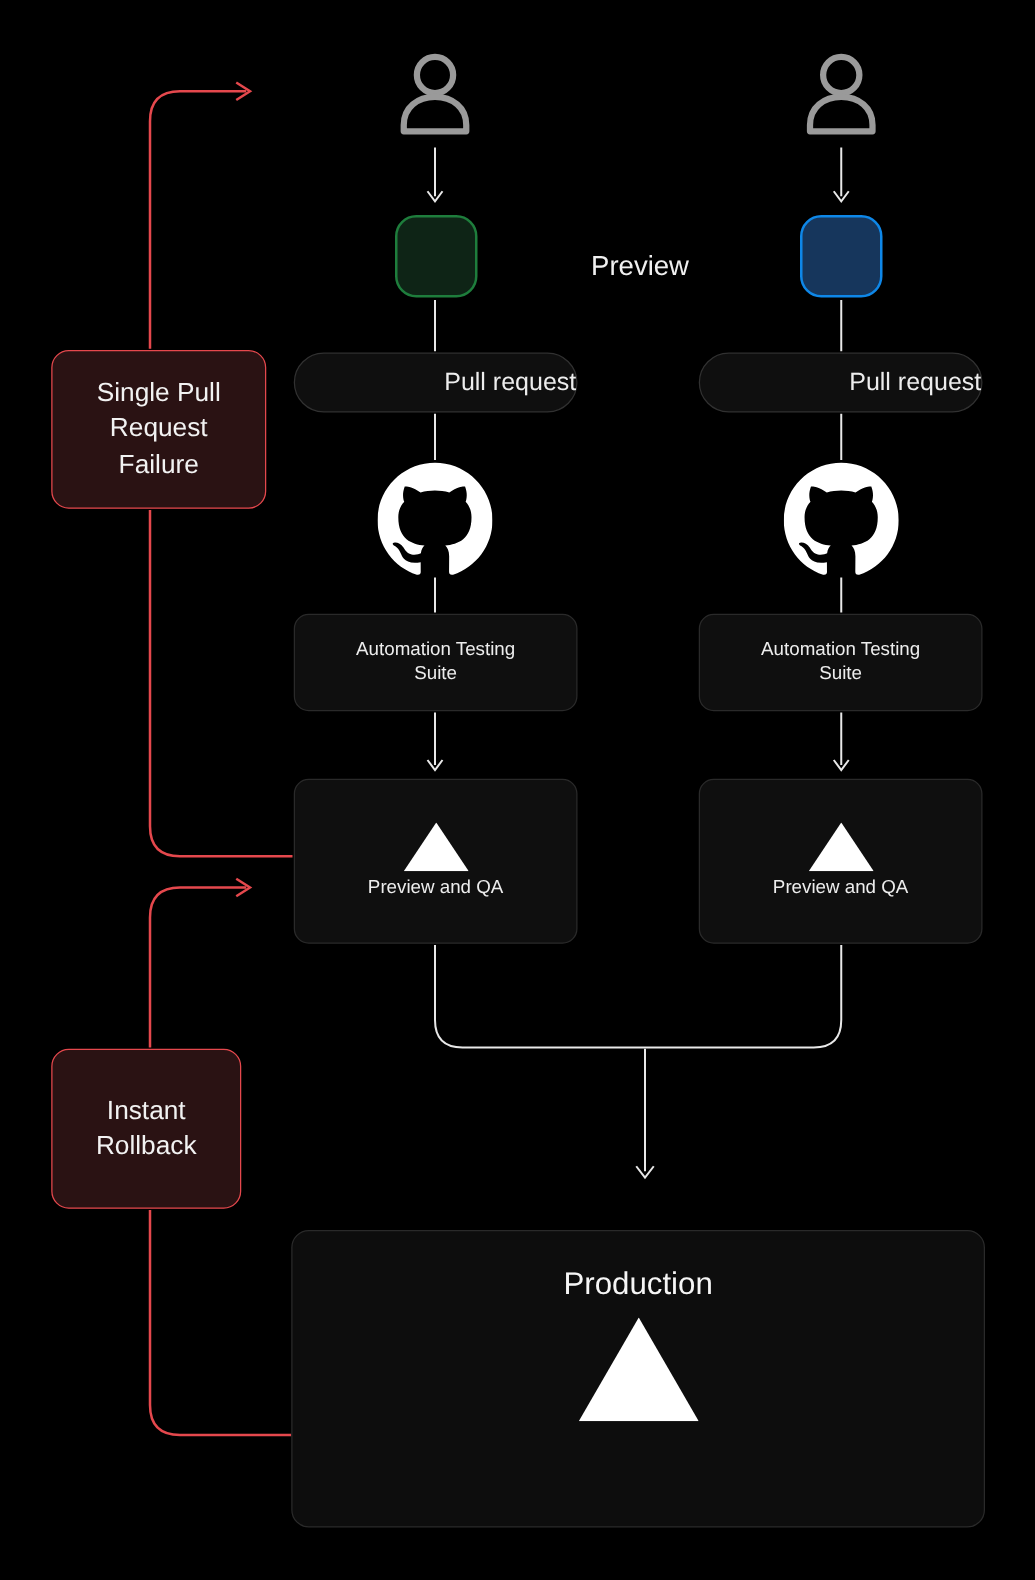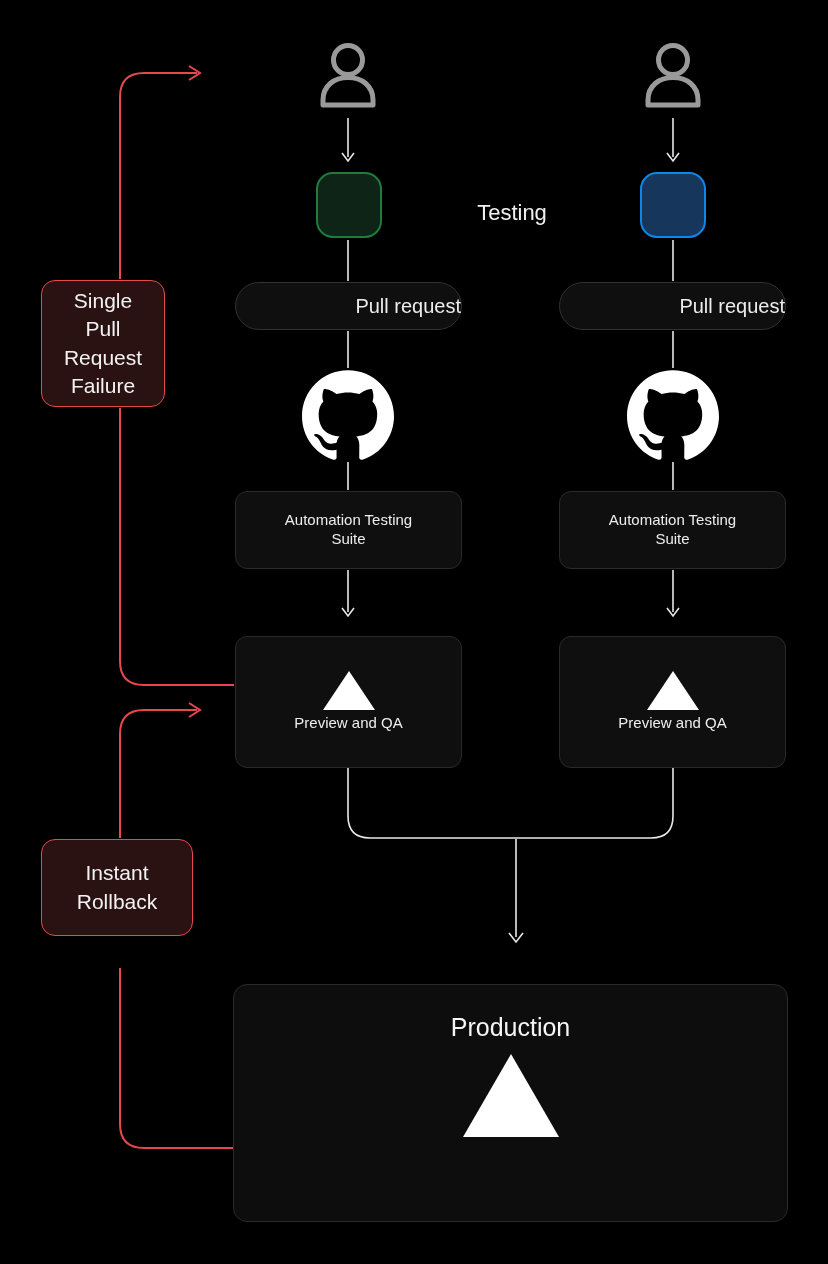--- a/index.html
+++ b/index.html
@@ -13,21 +13,21 @@
   body{font-family:"Liberation Sans",sans-serif;color:var(--text);}
   .canvas{position:relative;width:828px;height:1264px;background:var(--background);overflow:hidden;}
   .wires{position:absolute;inset:0;width:828px;height:1264px;}
   .abs{position:absolute;}
   .pill{height:48px;border-radius:24px;background:var(--node-fill);border:1px solid #313131;
         display:flex;align-items:center;justify-content:flex-end;font-size:20px;color:var(--text);}
   .node{border-radius:12px;background:var(--node-fill);border:1px solid var(--node-border);
         display:flex;flex-direction:column;align-items:center;justify-content:center;
         text-align:center;font-size:15px;line-height:1.25;color:var(--text);}
   .node .constrain{max-width:150px;}
-  .preview{gap:4px;margin-top:13px;}
+  .preview{gap:4px;}
   .swatch{width:66px;height:66px;border-radius:17px;}
   .swatch.green{background:var(--green-fill);border:2.5px solid var(--green-border);}
   .swatch.blue{background:var(--blue-fill);border:2.5px solid var(--blue-border);}
   .alert-box{background:var(--alert-fill);border:1px solid var(--accent-red);border-radius:14px;
         display:flex;align-items:center;justify-content:center;text-align:center;
         font-size:21px;line-height:1.35;color:#f2f2f2;padding:10px 12px;}
   .features{font-size:22px;color:#f0f0f0;text-align:center;}
   .prod{border-radius:14px;background:#0d0d0d;border:1px solid var(--node-border);
         display:flex;flex-direction:column;align-items:center;padding-top:28px;gap:12px;}
   .prod-title{font-size:25px;color:#f5f5f5;}
@@ -68,40 +68,40 @@
       <path d="M667 608 L673 616 L679 608"></path>
     </g>
 
     <g stroke="var(--line-white)" stroke-width="1.6">
       <path d="M348 756 V816 Q348 838 370 838 H651 Q673 838 673 816 V756"></path>
       <path d="M516 839 V937"></path>
       <path d="M509 933 L516 942 L523 933"></path>
     </g>
   </svg>
 
-  <div class="alert-box abs" style="left:41px;top:280px;width:124px;height:127px;">
+  <div class="alert-box abs" style="left:41px;top:280px;width:172px;height:127px;">
     <span>Single Pull Request Failure</span>
   </div>
-  <div class="alert-box abs" style="left:41px;top:839px;width:152px;height:97px;">
+  <div class="alert-box abs" style="left:41px;top:839px;width:152px;height:128px;">
     <span class="constrain" style="max-width:110px">Instant Rollback</span>
   </div>
 
   <svg class="abs" style="left:316px;top:40px;" width="64" height="68" viewBox="0 0 64 68" fill="none" stroke="var(--person-gray)" stroke-width="5">
     <circle cx="32" cy="20" r="14.5"></circle>
     <path d="M7 65 V60 C7 46 18 37.5 32 37.5 C46 37.5 57 46 57 60 V65 Z" stroke-linejoin="round"></path>
   </svg>
   <svg class="abs" style="left:641px;top:40px;" width="64" height="68" viewBox="0 0 64 68" fill="none" stroke="var(--person-gray)" stroke-width="5">
     <circle cx="32" cy="20" r="14.5"></circle>
     <path d="M7 65 V60 C7 46 18 37.5 32 37.5 C46 37.5 57 46 57 60 V65 Z" stroke-linejoin="round"></path>
   </svg>
 
   <div class="swatch green abs" style="left:316px;top:172px;"></div>
   <div class="swatch blue abs" style="left:640px;top:172px;"></div>
 
-  <div class="features abs" style="left:432px;top:200px;width:160px;">Testing</div>
+  <div class="features abs" style="left:432px;top:200px;width:160px;">Preview</div>
 
   <div class="pill abs" style="left:235px;top:282px;width:227px;">
     <span>Pull request</span>
   </div>
   <div class="pill abs" style="left:559px;top:282px;width:227px;">
     <span>Pull request</span>
   </div>
 
   <svg class="abs" style="left:302px;top:369px;" width="92" height="92" viewBox="0 0 24 24">
     <path fill="#ffffff" fill-rule="evenodd" clip-rule="evenodd" d="M12 .297c-6.63 0-12 5.373-12 12 0 5.303 3.438 9.8 8.205 11.385.6.113.82-.258.82-.577 0-.285-.01-1.04-.015-2.04-3.338.724-4.042-1.61-4.042-1.61C4.422 18.07 3.633 17.7 3.633 17.7c-1.087-.744.084-.729.084-.729 1.205.084 1.838 1.236 1.838 1.236 1.07 1.835 2.809 1.305 3.495.998.108-.776.417-1.305.76-1.605-2.665-.3-5.466-1.332-5.466-5.93 0-1.31.465-2.38 1.235-3.22-.135-.303-.54-1.523.105-3.176 0 0 1.005-.322 3.3 1.23.96-.267 1.98-.399 3-.405 1.02.006 2.04.138 3 .405 2.28-1.552 3.285-1.23 3.285-1.23.645 1.653.24 2.873.12 3.176.765.84 1.23 1.91 1.23 3.22 0 4.61-2.805 5.625-5.475 5.92.42.36.81 1.096.81 2.22 0 1.606-.015 2.896-.015 3.286 0 .315.21.69.825.57C20.565 22.092 24 17.592 24 12.297c0-6.627-5.373-12-12-12"></path>

